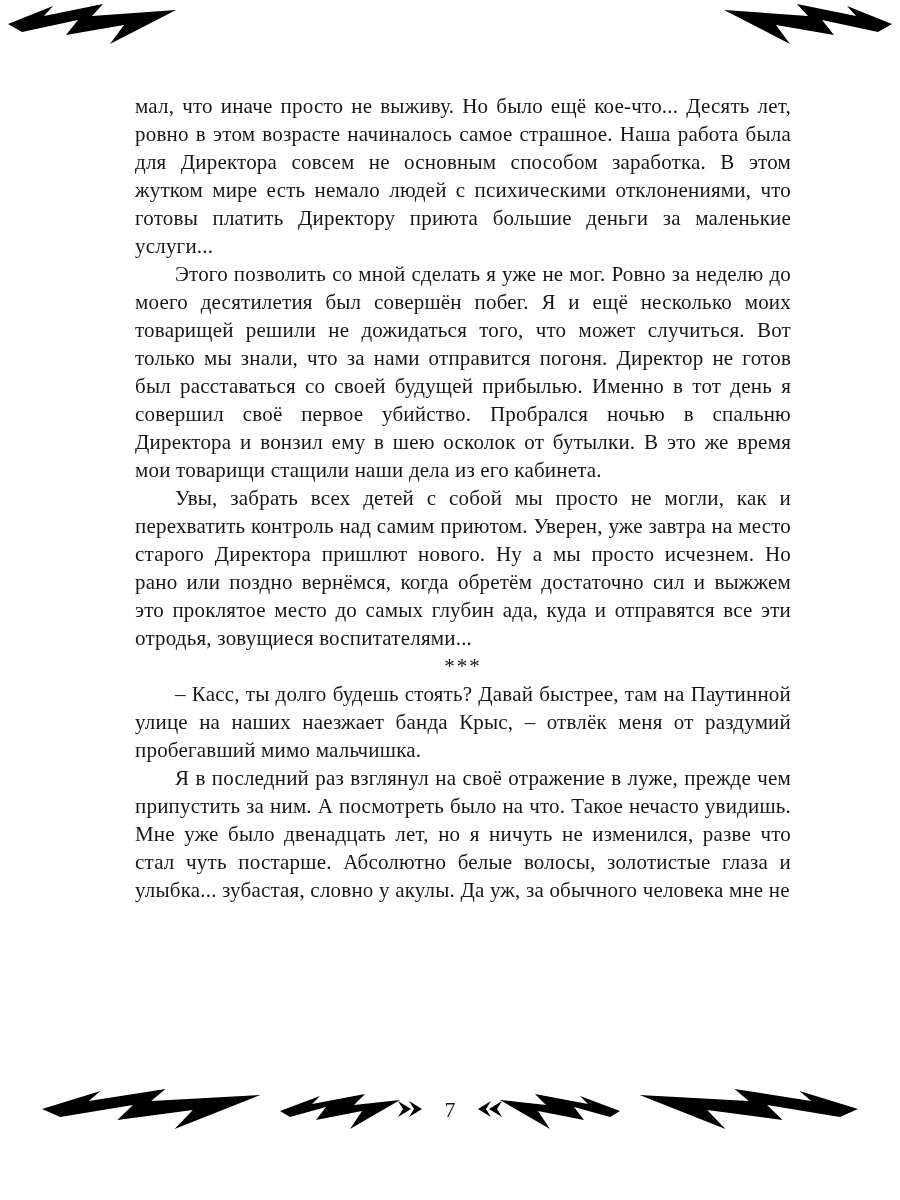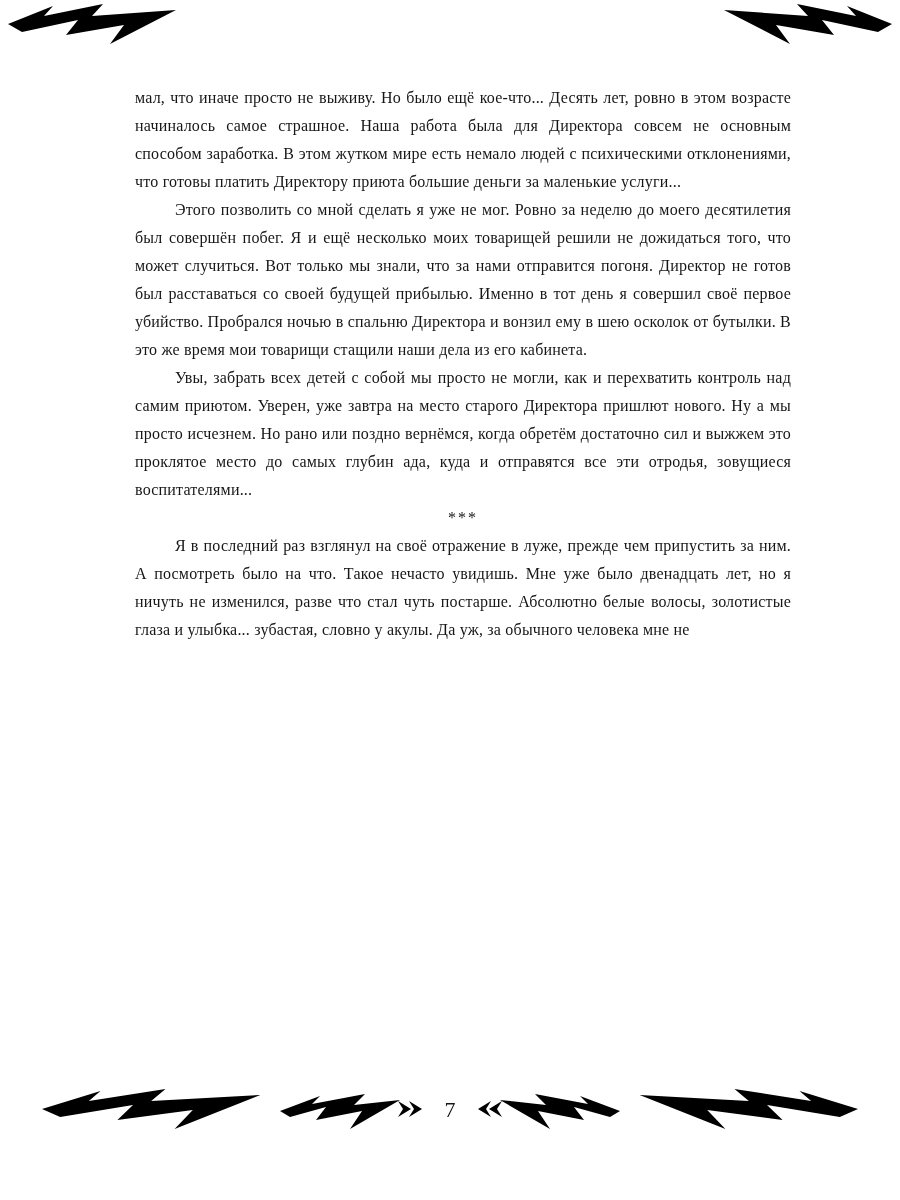--- a/index.html
+++ b/index.html
@@ -18,23 +18,23 @@
   }
   .orn {
     position: absolute;
     fill: #000000;
   }
   .orn-tl { top: 4px; left: 8px; }
   .orn-tr { top: 4px; right: 8px; transform: scaleX(-1); }
   .text-block {
     position: absolute;
     left: 135px;
-    top: 84px;
+    top: 92px;
     width: 656px;
-    font-size: 16px;
+    font-size: 21px;
     line-height: 28px;
     text-align: justify;
     letter-spacing: 0.2px;
     hyphens: auto;
     -webkit-hyphens: auto;
   }
   .para {
     margin: 0;
     text-indent: 40px;
   }
@@ -79,20 +79,21 @@
   </svg>
   <svg class="orn orn-tr" width="175" height="42" viewBox="0 0 175 42">
     <path d="M0,20 L45,2 L36,12 L95,0 L84,12 L168,6 L102,40 L116,21 L58,31 L70,16 L14,28 Z"></path>
   </svg>
 
   <div class="text-block">
     <p class="para no-indent">мал, что иначе просто не выживу. Но было ещё кое-что... Десять лет, ровно в этом возрасте начиналось самое страшное. Наша работа была для Директора совсем не основным способом заработка. В этом жутком мире есть немало людей с психическими отклонениями, что готовы платить Директору приюта большие деньги за маленькие услуги...</p>
     <p class="para">Этого позволить со мной сделать я уже не мог. Ровно за неделю до моего десятилетия был совершён побег. Я и ещё несколько моих товарищей решили не дожидаться того, что может случиться. Вот только мы знали, что за нами отправится погоня. Директор не готов был расставаться со своей будущей прибылью. Именно в тот день я совершил своё первое убийство. Пробрался ночью в спальню Директора и вонзил ему в шею осколок от бутылки. В это же время мои товарищи стащили наши дела из его кабинета.</p>
     <p class="para">Увы, забрать всех детей с собой мы просто не могли, как и перехватить контроль над самим приютом. Уверен, уже завтра на место старого Директора пришлют нового. Ну а мы просто исчезнем. Но рано или поздно вернёмся, когда обретём достаточно сил и выжжем это проклятое место до самых глубин ада, куда и отправятся все эти отродья, зовущиеся воспитателями...</p>
     <p class="separator">***</p>
+    <p class="para">– Касс, ты долго будешь стоять? Давай быстрее, там на Паутинной улице на наших наезжает банда Крыс, – отвлёк меня от раздумий пробегавший мимо мальчишка.</p>
     <p class="para">Я в последний раз взглянул на своё отражение в луже, прежде чем припустить за ним. А посмотреть было на что. Такое нечасто увидишь. Мне уже было двенадцать лет, но я ничуть не изменился, разве что стал чуть постарше. Абсолютно белые волосы, золотистые глаза и улыбка... зубастая, словно у акулы. Да уж, за обычного человека мне не</p>
   </div>
 
   <div class="footer">
     <svg class="side-left" width="380" height="44" viewBox="0 0 380 44" fill="#000000">
       <g transform="translate(0,1) scale(1.3,1.0)">
         <path d="M0,20 L45,2 L36,12 L95,0 L84,12 L168,6 L102,40 L116,21 L58,31 L70,16 L14,28 Z"></path>
       </g>
       <g transform="translate(238,5)">
         <path d="M0,18 L40,3 L32,11 L85,1 L74,12 L120,7 L70,36 L82,18 L36,27 L46,14 L10,24 Z"></path>

